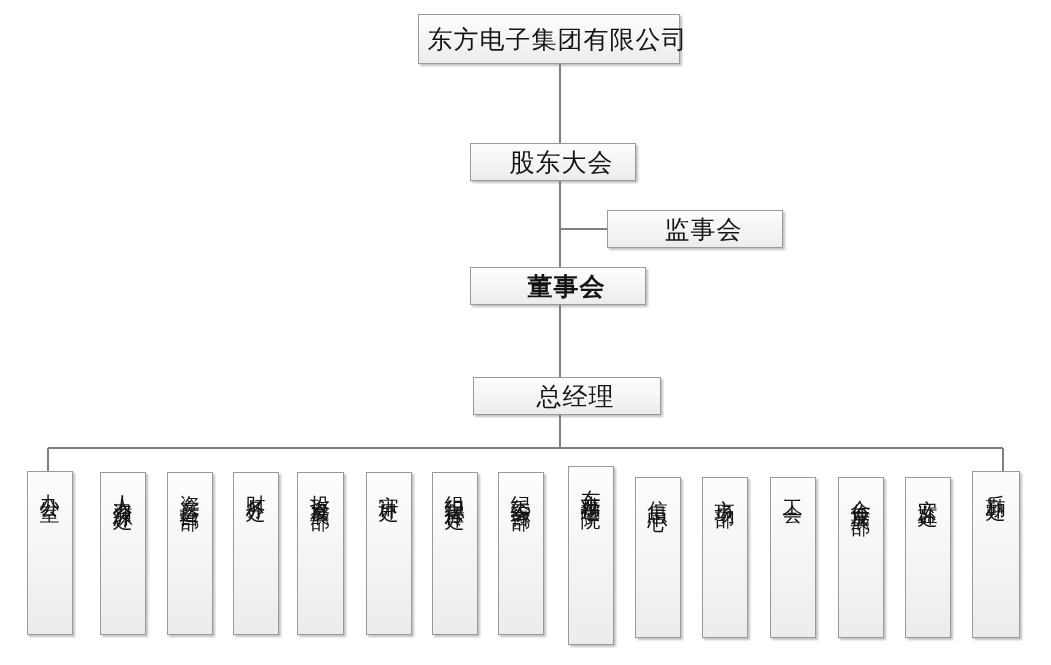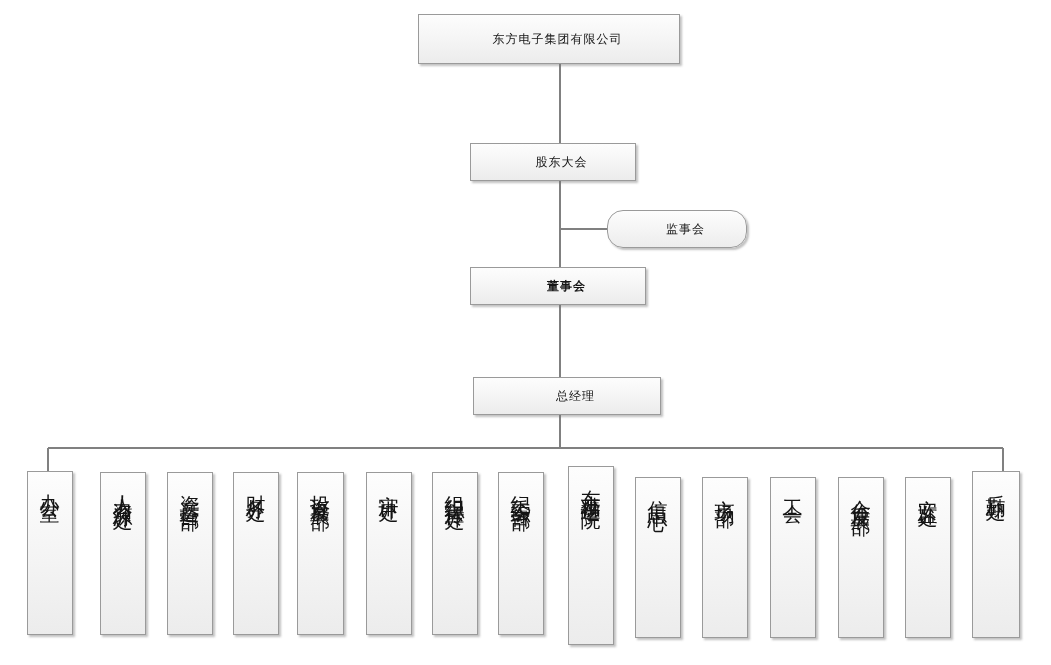--- a/index.html
+++ b/index.html
@@ -43,21 +43,21 @@
   }
   .node-label {
     display: block;
     text-align: center;
     line-height: 1.08;
     color: #141414;
   }
 
   
   .node.horiz .node-label {
-    font-size: 12px;
+    font-size: 25px;
     letter-spacing: 1px;
     white-space: nowrap;
     margin-left: 17px;
   }
 
   
   .node.vert {
     align-items: flex-start;
     padding-top: 6px;
   }
@@ -88,21 +88,21 @@
     </svg>
 
   <div class="node horiz" style="left: 418px; top: 14px; width: 262px; height: 50px;">
     <span class="node-label">东方电子集团有限公司</span>
   </div>
 
   <div class="node horiz" style="left: 470px; top: 143px; width: 166px; height: 38px;">
     <span class="node-label">股东大会</span>
   </div>
 
-  <div class="node horiz" style="left: 607px; top: 210px; width: 140px; height: 38px; border-radius: 16px;">
+  <div class="node horiz" style="left: 607px; top: 210px; width: 176px; height: 38px;">
     <span class="node-label">监事会</span>
   </div>
 
   <div class="node horiz" style="left: 470px; top: 267px; width: 176px; height: 38px; font-weight: bold;">
     <span class="node-label">董事会</span>
   </div>
 
   <div class="node horiz" style="left: 473px; top: 377px; width: 188px; height: 38px;">
     <span class="node-label">总经理</span>
   </div>

